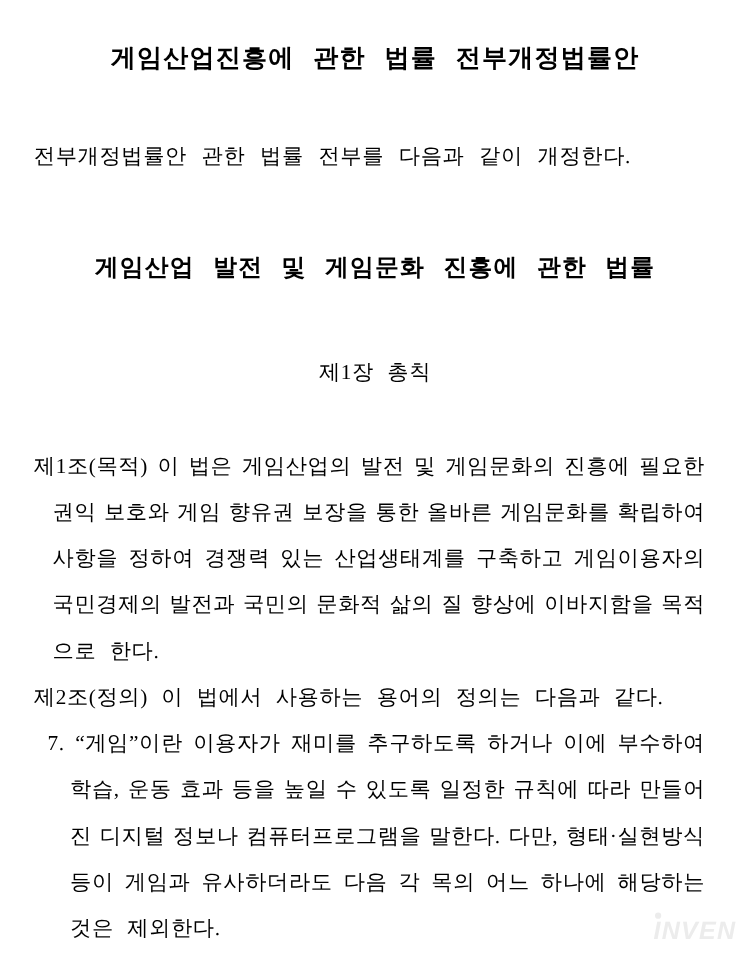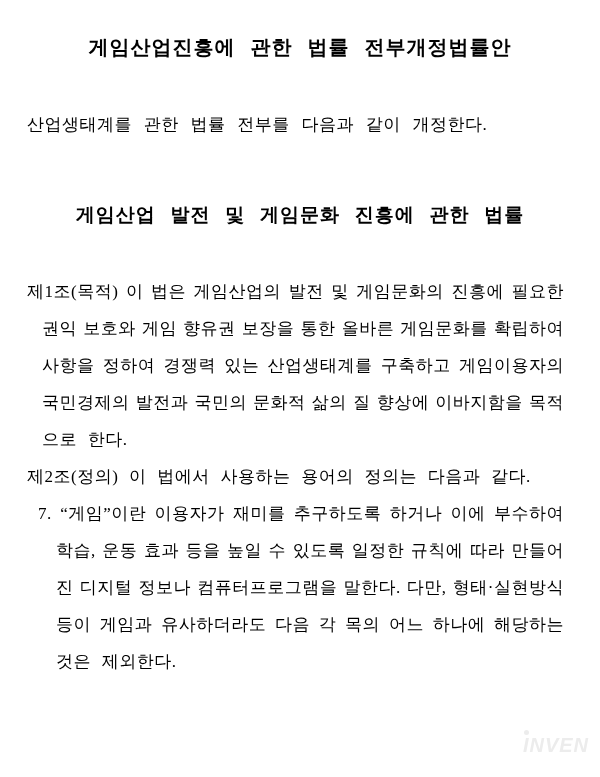--- a/index.html
+++ b/index.html
@@ -91,24 +91,25 @@
     background: #ececec;
   }
 </style>
 </head>
 <body>
 
 <div class="page">
 
   <h1 class="title1">게임산업진흥에 관한 법률 전부개정법률안</h1>
 
-  <p class="intro">산업생태계를 관한 법률 전부를 다음과 같이 개정한다.</p>
+  <p class="intro">전부개정법률안 관한 법률 전부를 다음과 같이 개정한다.</p>
 
   <h2 class="title2">게임산업 발전 및 게임문화 진흥에 관한 법률</h2>
 
+  <p class="chapter">제1장 총칙</p>
 
   <div class="body">
     <div class="ln i0 j">제1조(목적) 이 법은 게임산업의 발전 및 게임문화의 진흥에 필요한</div>
     <div class="ln i1 j">권익 보호와 게임 향유권 보장을 통한 올바른 게임문화를 확립하여</div>
     <div class="ln i1 j">사항을 정하여 경쟁력 있는 산업생태계를 구축하고 게임이용자의</div>
     <div class="ln i1 j">국민경제의 발전과 국민의 문화적 삶의 질 향상에 이바지함을 목적</div>
     <div class="ln i1">으로 한다.</div>
     <div class="ln i0">제2조(정의) 이 법에서 사용하는 용어의 정의는 다음과 같다.</div>
     <div class="ln i2 j">7. “게임”이란 이용자가 재미를 추구하도록 하거나 이에 부수하여</div>
     <div class="ln i3 j">학습, 운동 효과 등을 높일 수 있도록 일정한 규칙에 따라 만들어</div>

